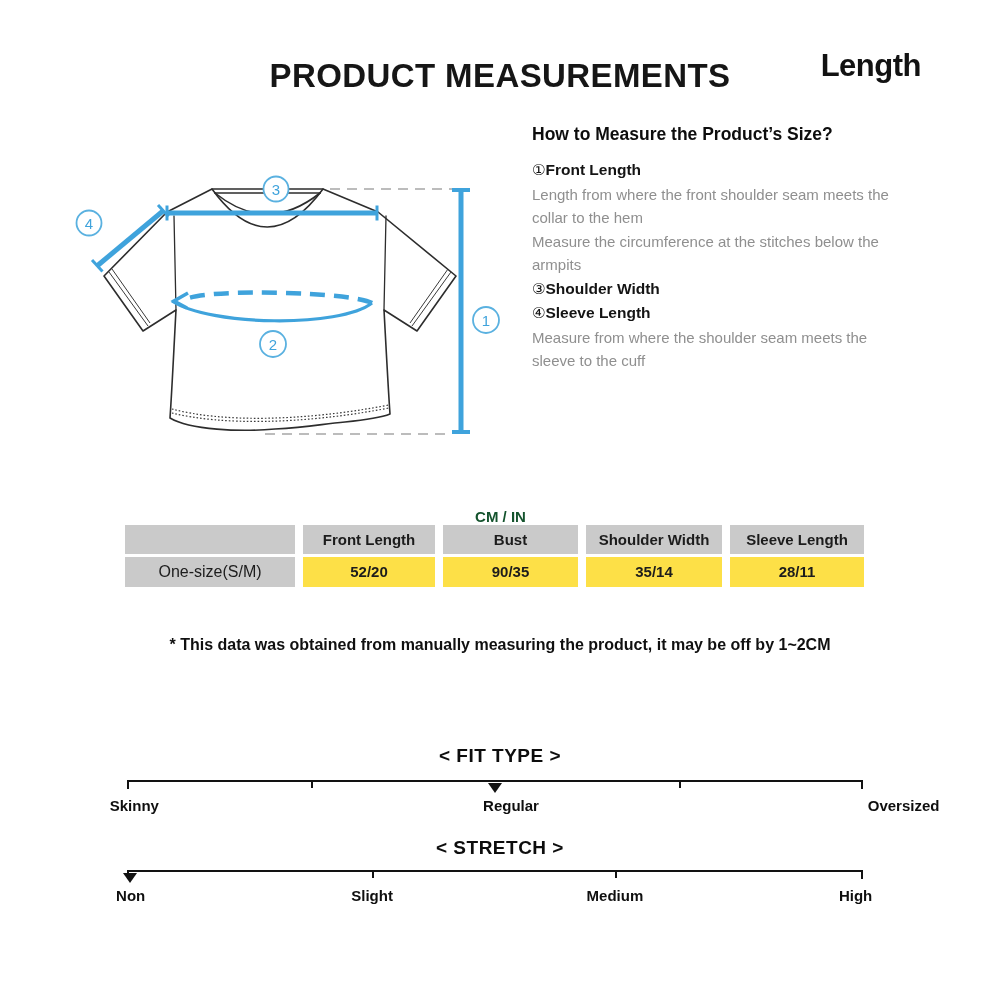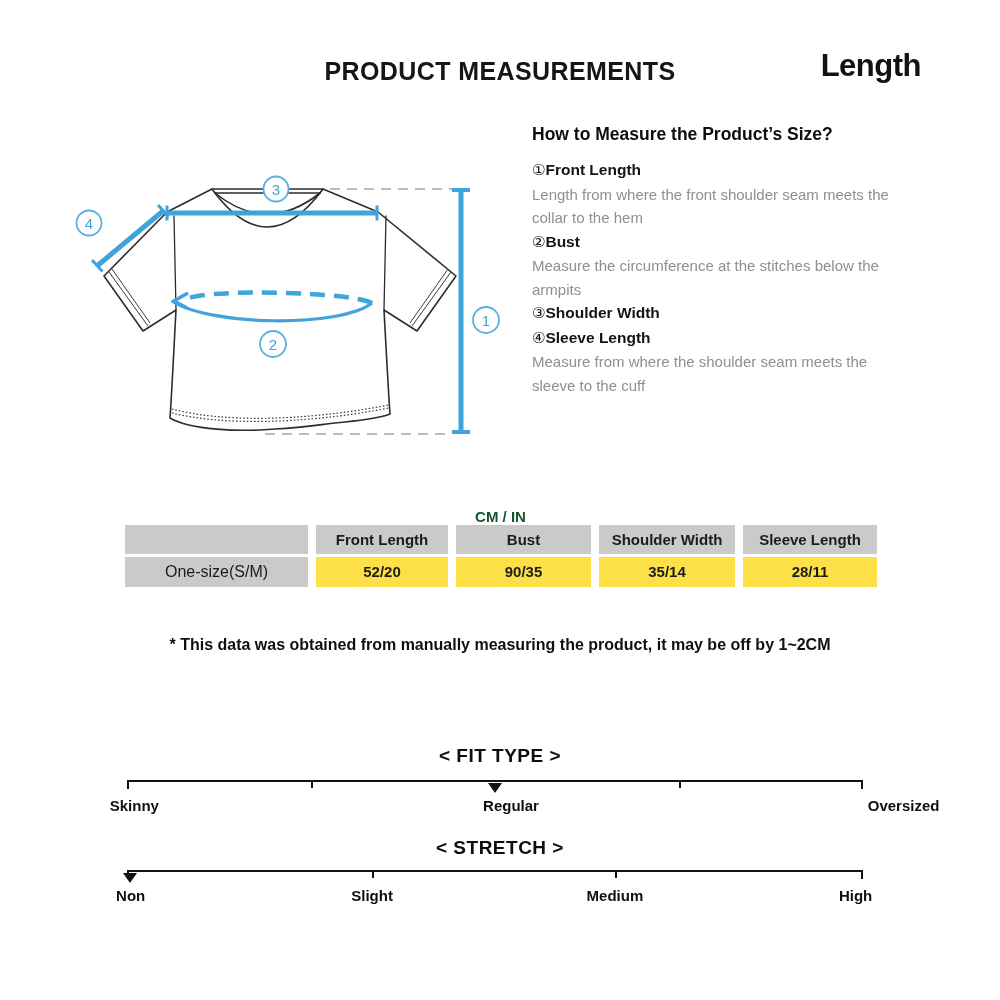--- a/index.html
+++ b/index.html
@@ -4,21 +4,21 @@
 <style>
   * { margin:0; padding:0; box-sizing:border-box; }
   html,body { background:#ffffff; }
   .page {
     position:relative; width:1000px; height:1000px; background:#ffffff;
     font-family:"Liberation Sans", sans-serif; color:#111; overflow:hidden;
   }
   
   .title {
     position:absolute; left:0; right:0; top:57px; text-align:center;
-    font-size:25px; font-weight:800; letter-spacing:.4px; color:#161616;
+    font-size:33px; font-weight:800; letter-spacing:.4px; color:#161616;
   }
   .brand {
     position:absolute; right:79px; top:48px;
     font-size:31px; font-weight:700; letter-spacing:-.5px; color:#121212;
   }
   
   .howto { position:absolute; left:532px; top:124px; width:372px; }
   .howto h2 { font-size:17.5px; font-weight:700; color:#0d0d0d; margin-bottom:13px; }
   .hi-term { font-size:15.5px; font-weight:700; color:#141414; line-height:23.5px; }
   .hi-num { font-family:"DejaVu Sans", sans-serif; font-weight:400; font-size:15px; }
@@ -27,21 +27,21 @@
   .diagram { position:absolute; left:60px; top:150px; width:460px; height:320px; }
   .circ-num { font-size:15px; fill:#3FA3DC; font-weight:400; }
   
   .tablewrap { position:absolute; left:125px; top:508px; width:752px; }
   .unit { text-align:center; font-size:15px; font-weight:700; padding-right:1px; margin-bottom:0; color:#14532d; }
   .trow { display:flex; gap:8px; }
   .trow + .trow { margin-top:3px; }
   .cell { text-align:center; }
   .hcell { height:29px; line-height:29px; background:#cacaca; font-size:15px; font-weight:700; color:#1c1c1c; }
   .dcell { height:30px; line-height:30px; background:#fde047; font-size:15px; font-weight:700; color:#1c1c1c; }
-  .c0 { width:183px; } .c1 { width:132px; } .c2 { width:135px; } .c3 { width:136px; } .c4 { width:134px; }
+  .c0 { width:170px; } .c1 { width:132px; } .c2 { width:135px; } .c3 { width:136px; } .c4 { width:134px; }
   .sizecell { background:#cacaca; font-weight:400; font-size:16px; }
   
   .footnote { position:absolute; left:0; right:0; top:636px; text-align:center; font-size:16px; font-weight:700; color:#101010; }
   
   .scale-heading { position:absolute; left:0; right:0; text-align:center; font-size:19px; font-weight:700; letter-spacing:.5px; color:#0d0d0d; }
   .sh-fit { top:745px; } .sh-stretch { top:837px; }
   .scale { position:absolute; left:127px; width:736px; height:40px; }
   .sc-fit { top:780px; } .sc-stretch { top:870px; }
   .sline { position:absolute; left:0; right:0; top:0; height:2px; background:#121212; }
   .cap, .tick { position:absolute; top:0; width:2px; background:#121212; }
@@ -118,21 +118,20 @@
       <text class="circ-num" x="213" y="199.5">2</text>
       <circle cx="426" cy="170" r="13" fill="#ffffff" stroke="#5AB1E0" stroke-width="1.8"></circle>
       <text class="circ-num" x="426" y="175.5">1</text>
     </g>
   </svg>
 
   <div class="howto">
     <h2>How to Measure the Product’s Size?</h2>
     <div class="hi-term"><span class="hi-num">①</span><span>Front Length</span></div>
     <div class="hi-desc">Length from where the front shoulder seam meets the collar to the hem</div>
-    <div class="hi-term"><span class="hi-num">②</span><span>Bust</span></div>
     <div class="hi-desc">Measure the circumference at the stitches below the armpits</div>
     <div class="hi-term"><span class="hi-num">③</span><span>Shoulder Width</span></div>
     <div class="hi-term"><span class="hi-num">④</span><span>Sleeve Length</span></div>
     <div class="hi-desc">Measure from where the shoulder seam meets the sleeve to the cuff</div>
   </div>
 
   <div class="tablewrap">
     <div class="unit">CM / IN</div>
     <div class="trow">
       <div class="cell hcell c0"></div>

